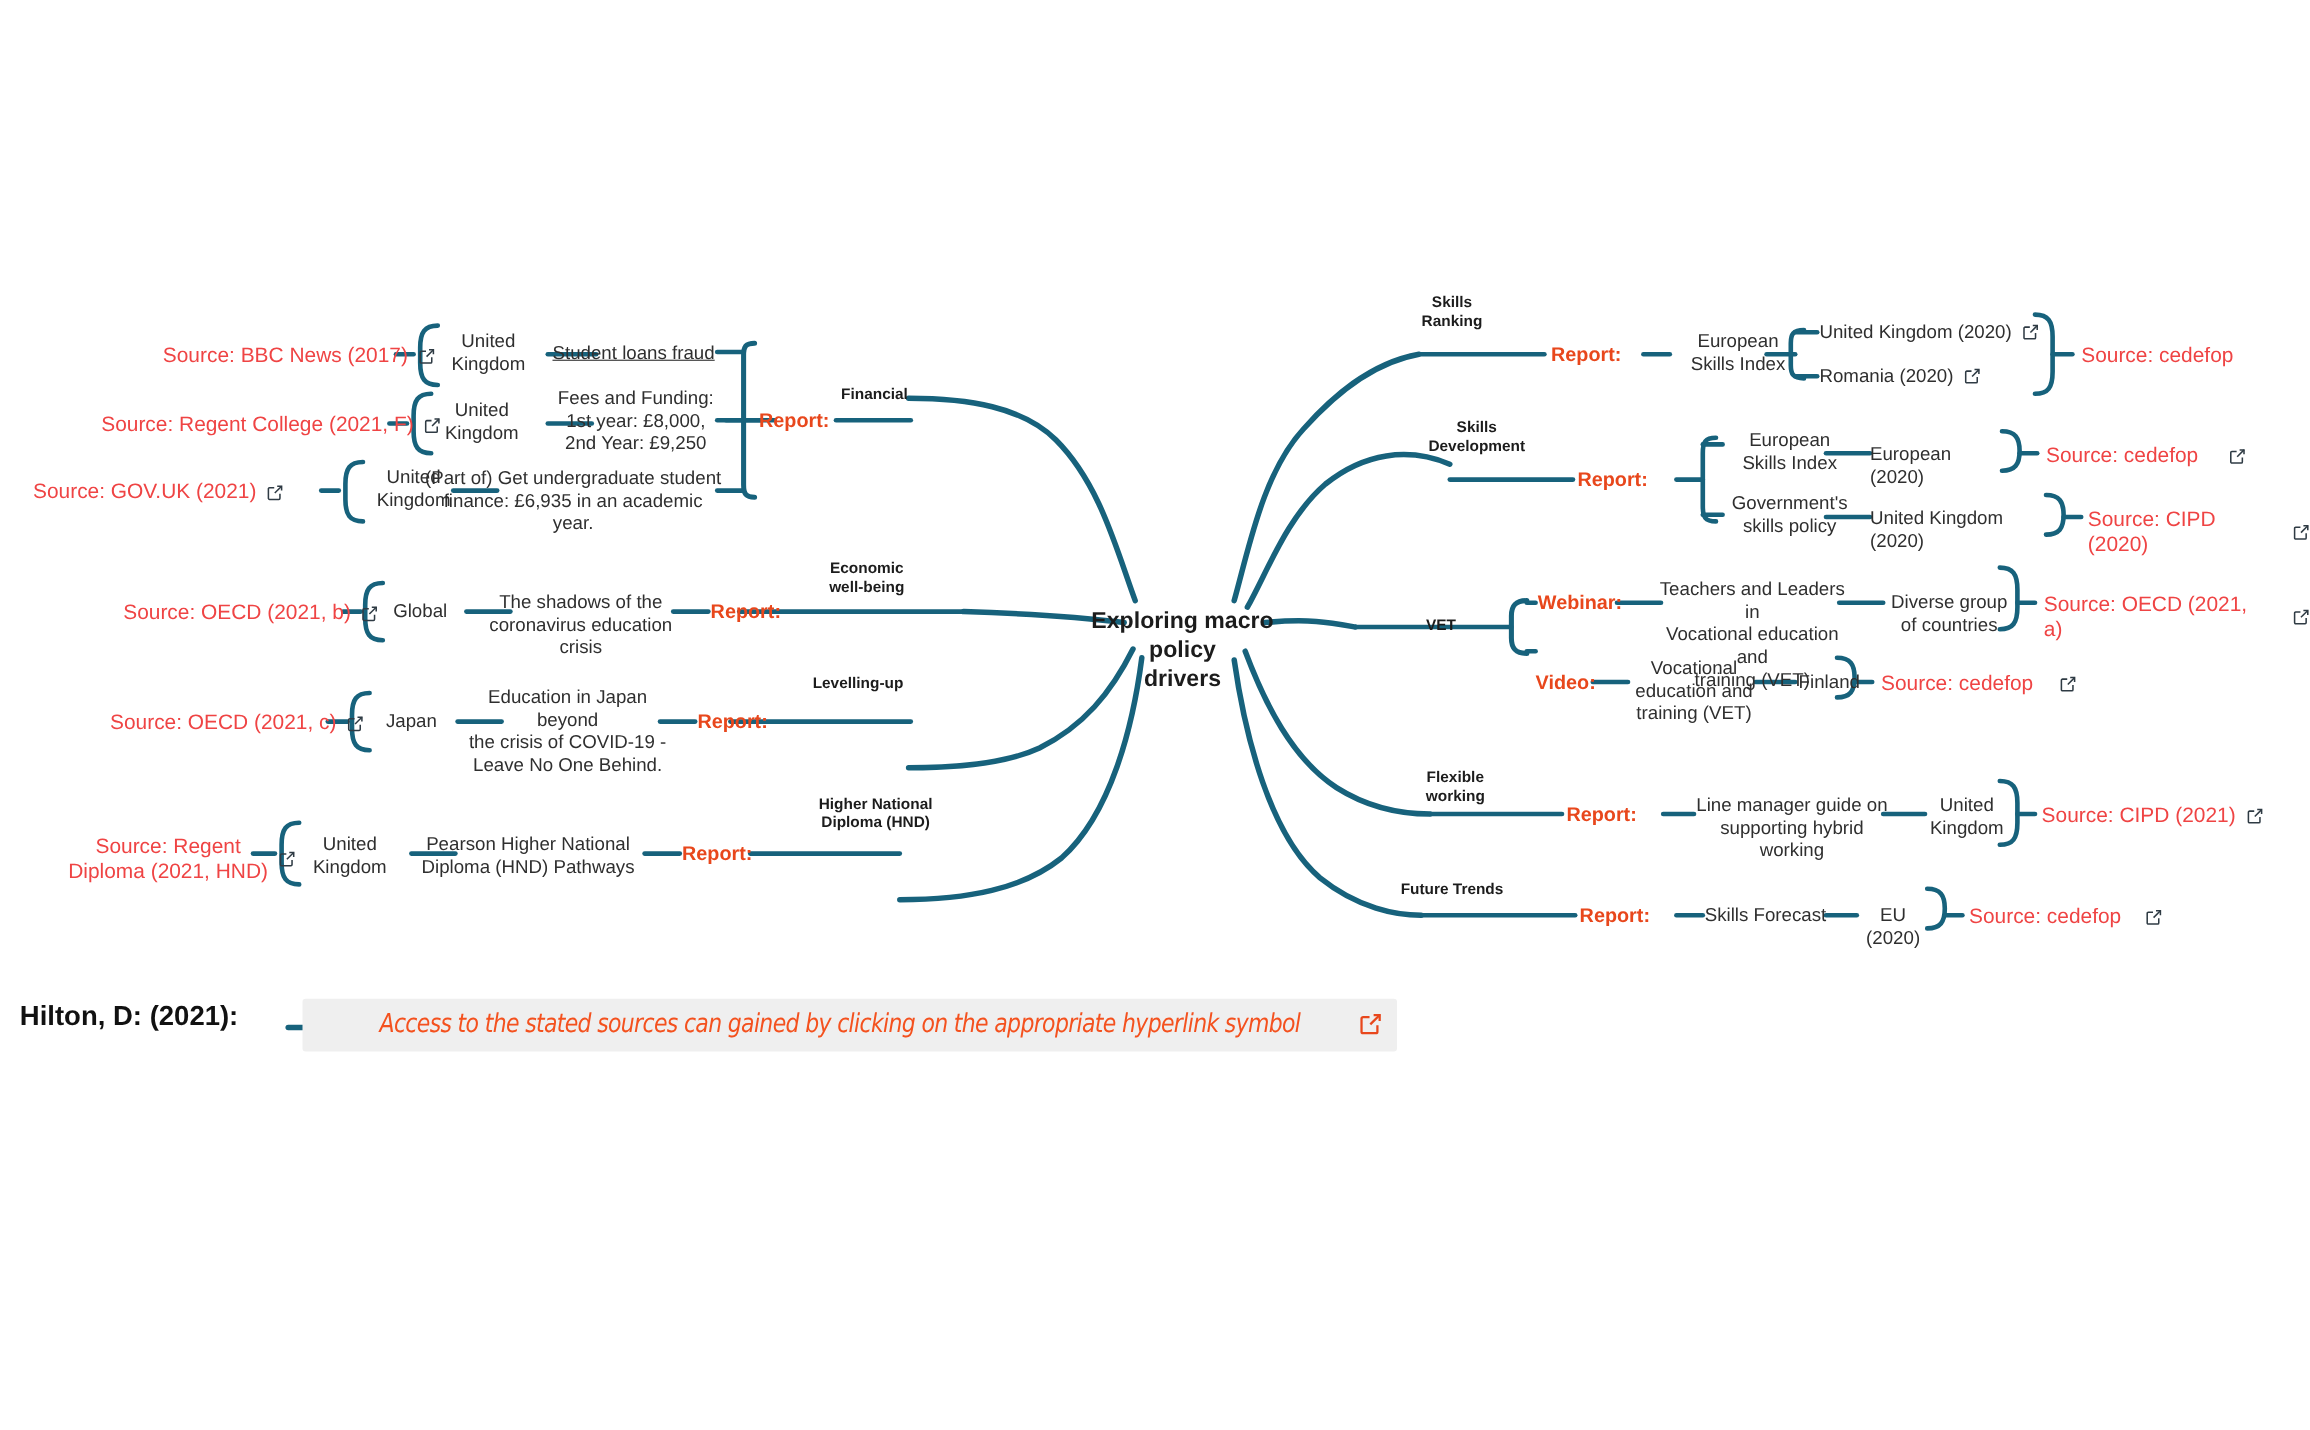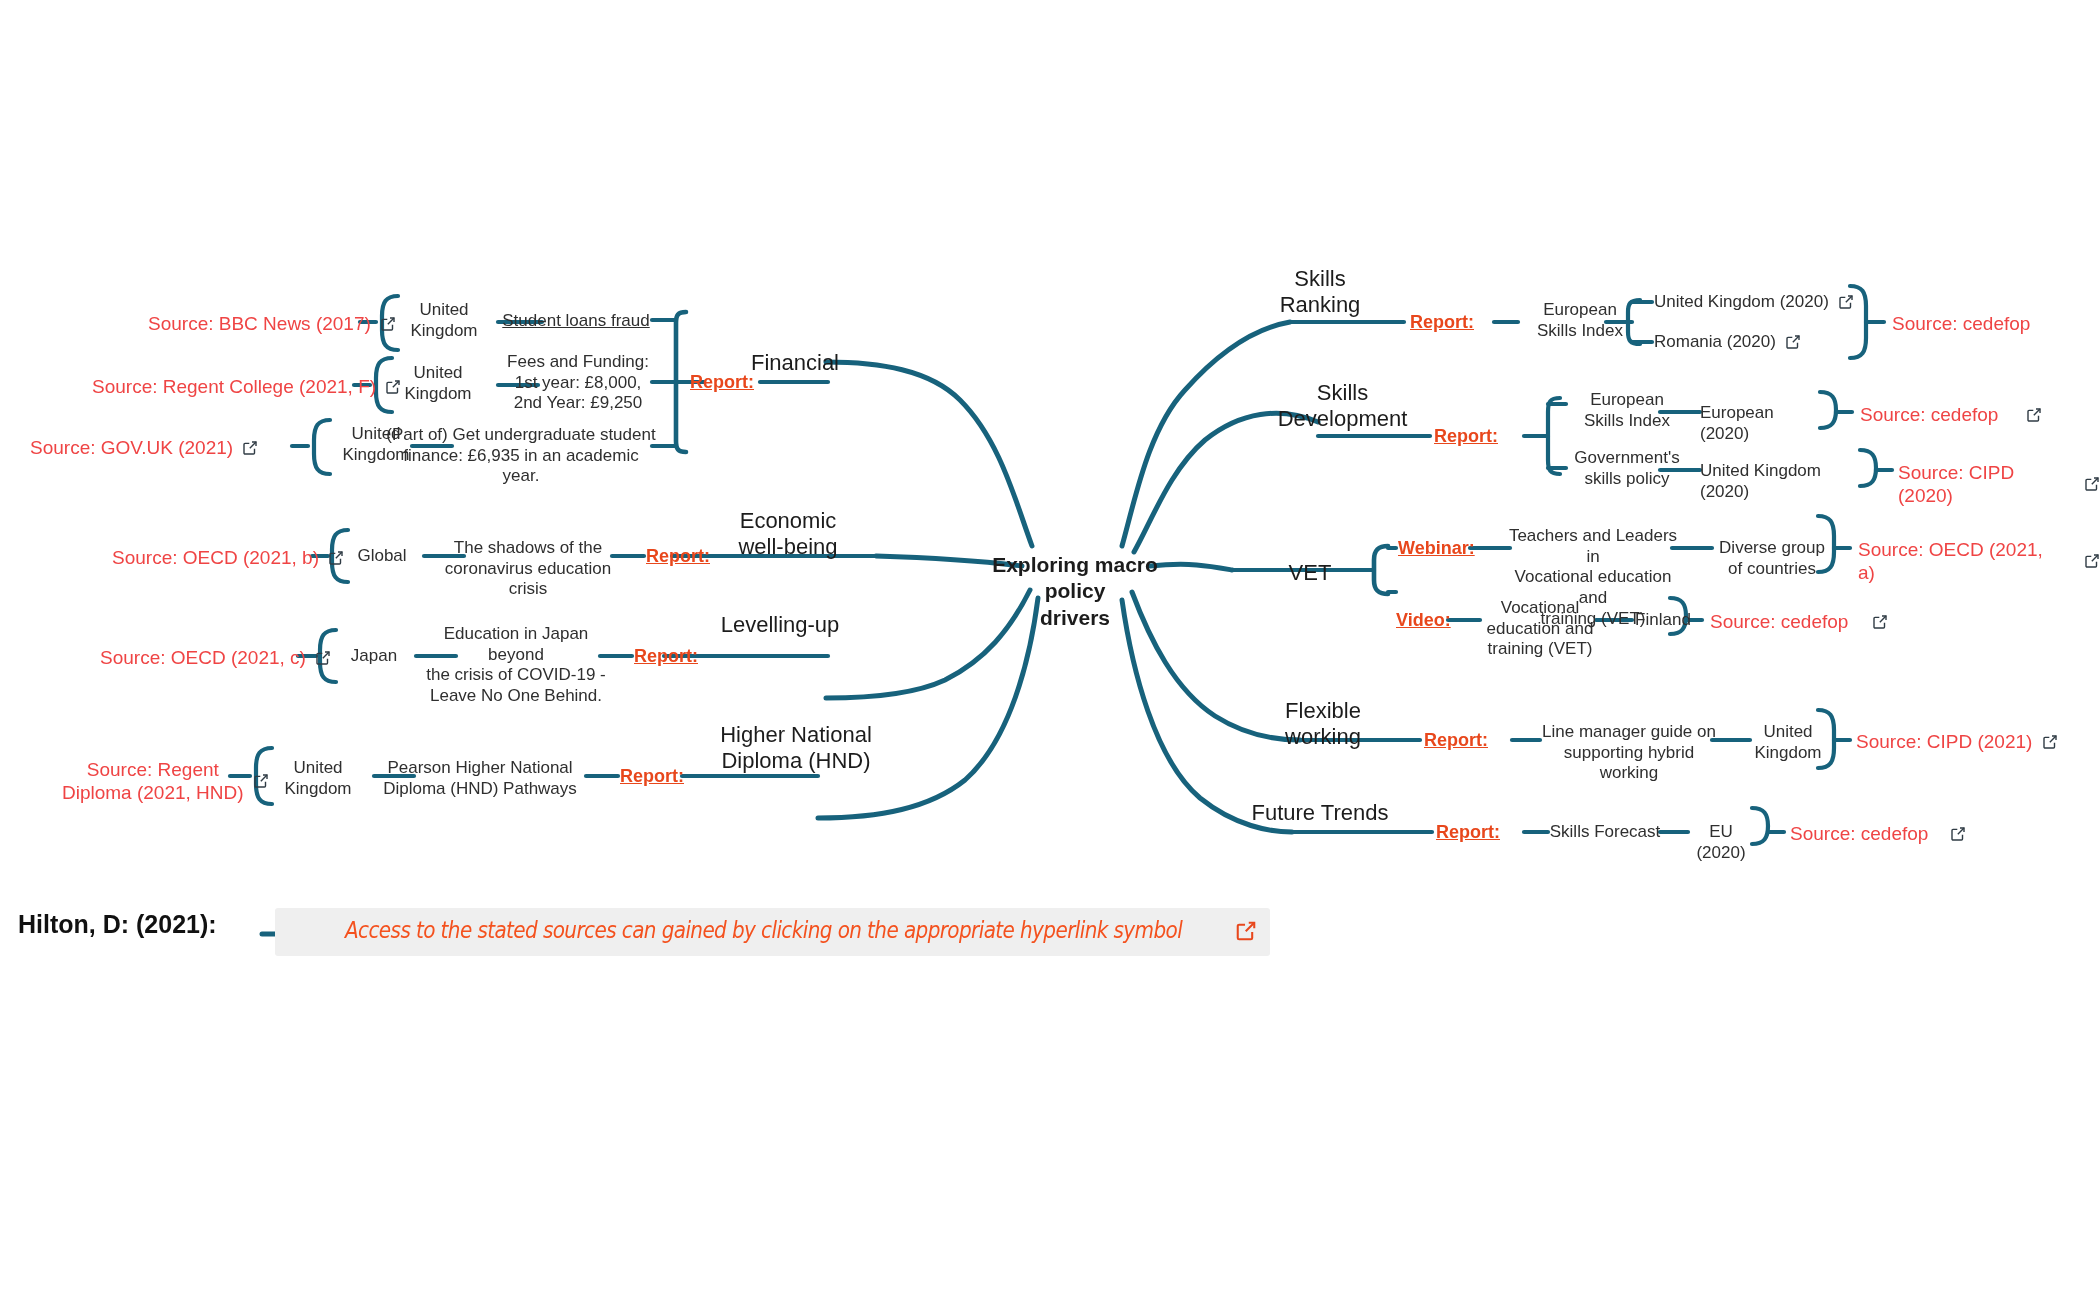--- a/index.html
+++ b/index.html
@@ -2,22 +2,22 @@
 <html><head>
 <meta charset="utf-8">
 <style>
   html,body{margin:0;padding:0;background:#ffffff;}
   body{width:2100px;height:1300px;position:relative;overflow:hidden;
        font-family:"Liberation Sans","DejaVu Sans",sans-serif;color:#2b2b2b;}
   #canvas{position:absolute;inset:0;width:2100px;height:1300px;}
   svg#wires{position:absolute;left:0;top:0;width:2100px;height:1300px;pointer-events:none;}
   .node{position:absolute;box-sizing:border-box;}
   .txt{font-size:17px;line-height:1.22;color:#2f2f2f;text-align:center;white-space:pre-line;}
-  .branchlbl{font-size:22px;font-weight:normal;color:#1c1c1c;text-align:center;line-height:1.2;white-space:pre-line;}
-  .kind{font-size:18px;font-weight:bold;color:#E8471C;white-space:nowrap;text-decoration:underline;}
+  .branchlbl{font-size:14px;font-weight:bold;color:#1c1c1c;text-align:center;line-height:1.2;white-space:pre-line;}
+  .kind{font-size:18px;font-weight:bold;color:#E8471C;white-space:nowrap;}
   .center{font-size:21px;font-weight:bold;color:#1c1c1c;text-align:center;line-height:1.25;white-space:pre-line;}
   .src{font-size:19px;color:#ef4444;white-space:pre-line;line-height:1.22;}
   .row{display:flex;align-items:center;gap:9px;}
   .ext{display:inline-block;width:16px;height:16px;flex:0 0 16px;}
   .ext svg{display:block;}
   .foot-label{position:absolute;left:18px;top:910px;font-size:25px;font-weight:bold;color:#111;white-space:nowrap;}
   .foot-box{position:absolute;left:275px;top:908px;width:995px;height:48px;background:#efefef;border-radius:3px;}
   .foot-note{position:absolute;left:345px;top:918px;width:860px;font-family:"DejaVu Sans",sans-serif;
              font-size:20px;font-style:italic;color:#F4511E;letter-spacing:-0.6px;
              transform:scaleY(1.18);transform-origin:left center;white-space:nowrap;}

